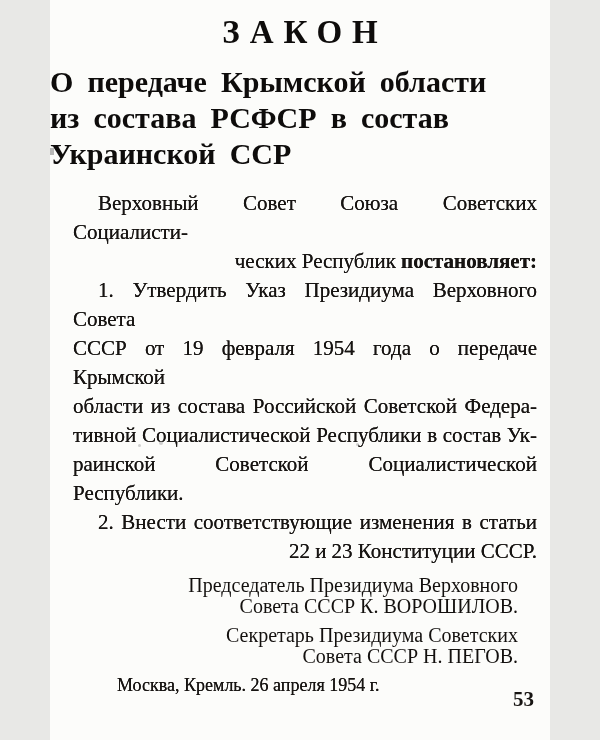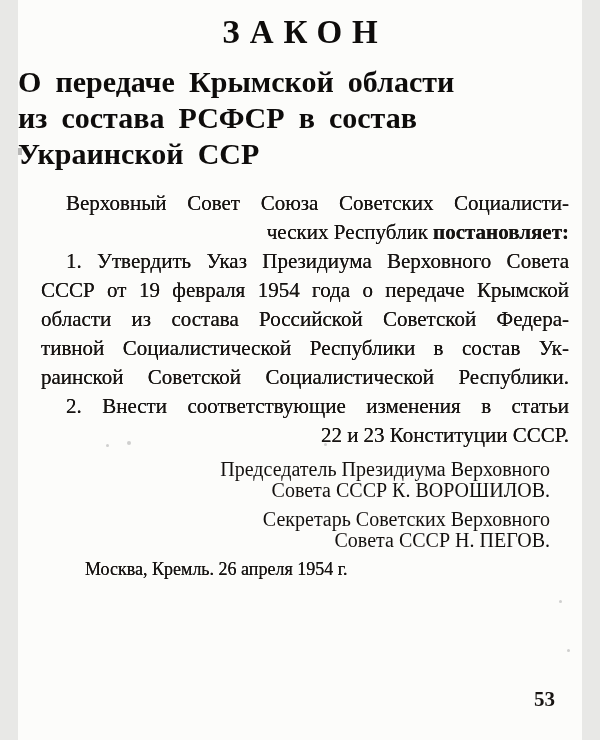--- a/index.html
+++ b/index.html
@@ -1,18 +1,18 @@
 <!DOCTYPE html>
 <html><head>
 <meta charset="utf-8">
 <style>
   html,body { margin:0; padding:0; background:#e8e8e6; }
   .page {
     position:relative;
-    width:564px; height:740px;
+    width:500px; height:740px;
     margin:0 auto;
     background:#fcfcfa;
     color:#171412;
     font-family:"Liberation Serif","DejaVu Serif",serif;
     overflow:hidden;
   }
   .kicker {
     margin:12px 0 0 0;
     padding-left:0.30em;
     text-align:center;
@@ -51,21 +51,21 @@
   }
   .sig + .sig { margin-top:8px; }
   .dateline {
     margin:6px 0 0 67px;
     font-size:18px;
     line-height:24px;
     text-shadow:0 0 0.4px currentColor;
   }
   .pageno {
     position:absolute;
-    right:27px; top:687px;
+    right:16px; top:687px;
     font-weight:bold;
     font-size:21px;
   }
   .speck {
     position:absolute;
     background:#9a9a9a;
     opacity:0.45;
     border-radius:50%;
   }
   .edge-tick {
@@ -105,21 +105,21 @@
     <div class="bline j ind">2. Внести соответствующие изменения в статьи</div>
     <div class="bline">22 и 23 Конституции СССР.</div>
   </div>
 
   <div class="sigs">
     <div class="sig">
       <div class="sig-line">Председатель Президиума Верховного</div>
       <div class="sig-line">Совета СССР К. ВОРОШИЛОВ.</div>
     </div>
     <div class="sig">
-      <div class="sig-line">Секретарь Советских Верховного</div>
+      <div class="sig-line">Секретарь Президиума Советских</div>
       <div class="sig-line">Совета СССР Н. ПЕГОВ.</div>
     </div>
   </div>
 
   <div class="dateline">Москва, Кремль. 26 апреля 1954 г.</div>
 
   <div class="pageno">53</div>
 
   <div class="edge-tick"></div>
   <div class="speck" style="left:88px;  top:444px; width:3px; height:3px;"></div>

